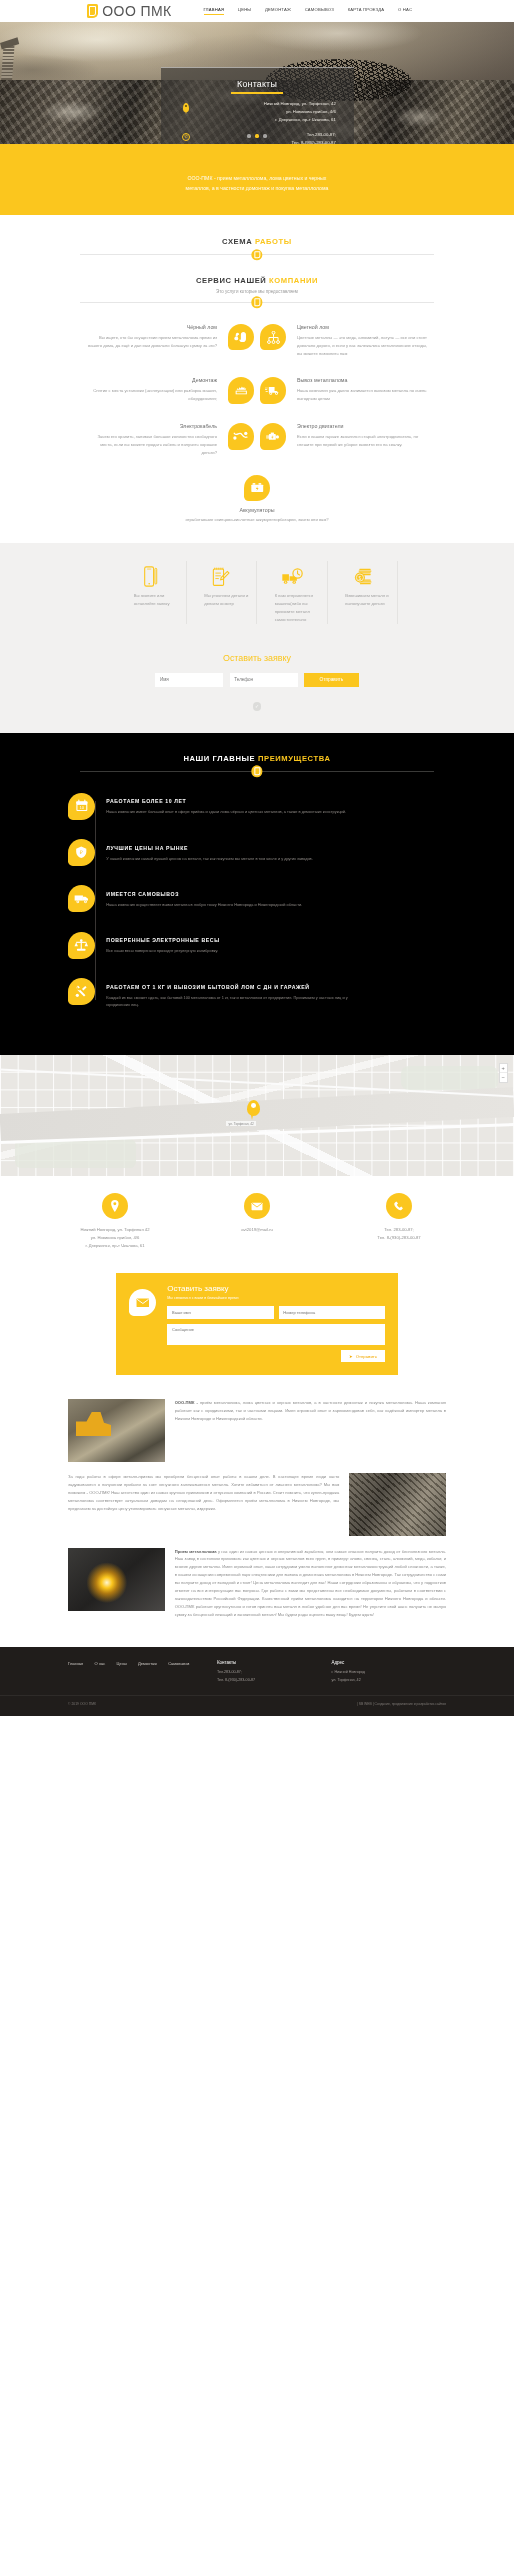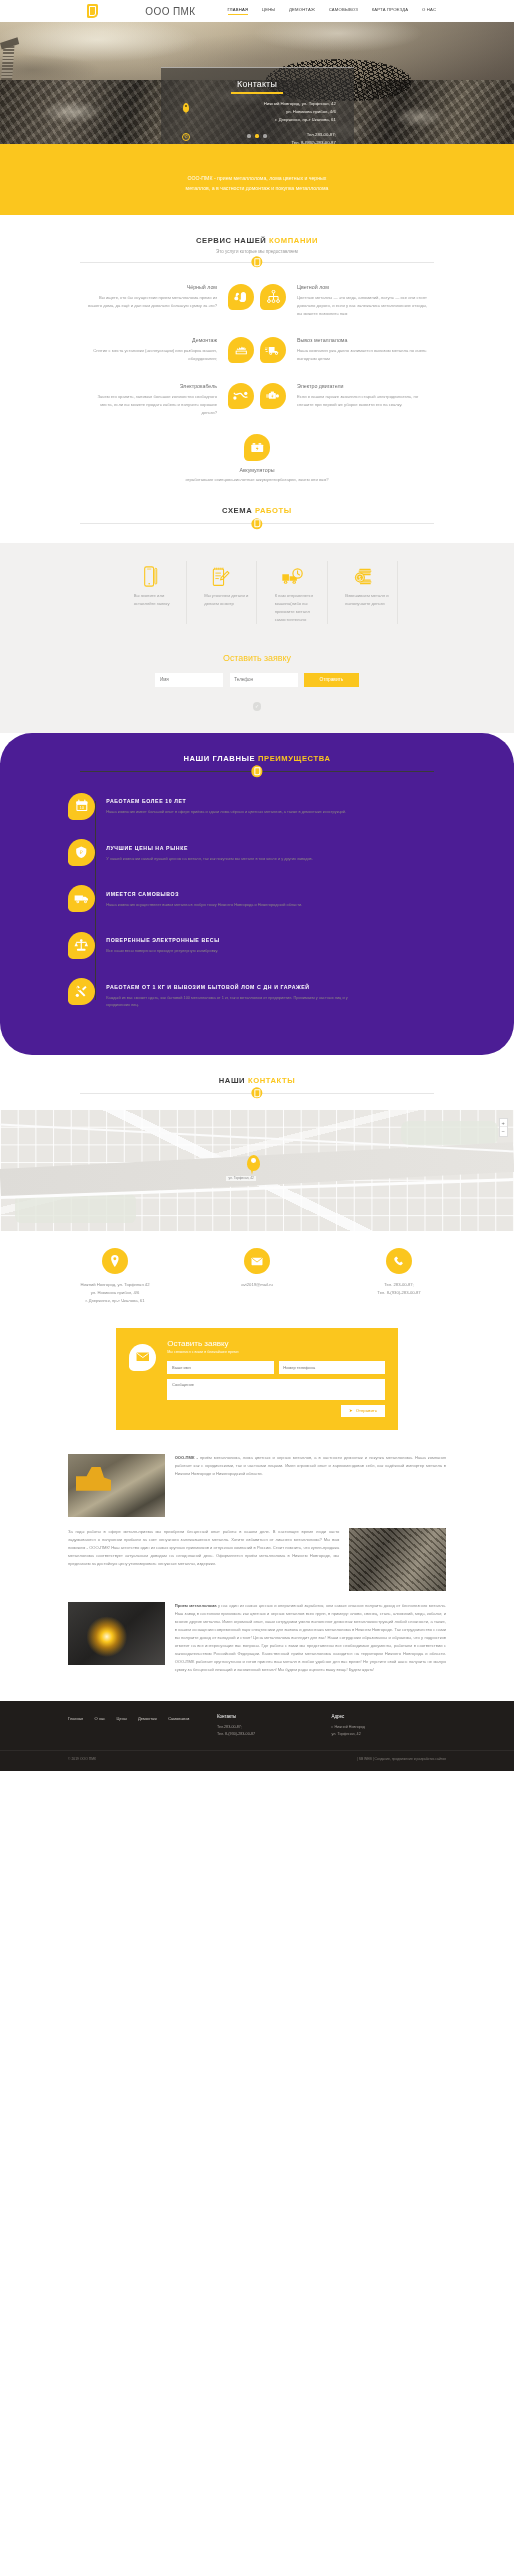--- a/index.html
+++ b/index.html
@@ -14,21 +14,21 @@
   
   .header { height:22px; background:#fff; display:flex; align-items:center; padding:0 0 0 0; }
   .logo-area { display:flex; align-items:center; margin-left:87px; gap:4px; }
   .logo-mark {
     width:11.3px; height:13.7px; background:#fbc61e; border-radius:1.6px 1.6px 4.8px 1.6px;
     position:relative; display:flex; align-items:center; justify-content:center;
   }
   .logo-mark:after {
     content:""; width:4.8px; height:7.2px; border:1.3px solid #fff; border-radius:0.8px 0.8px 2.4px 0.8px;
   }
-  .logo-text { font-size:10px; color:#555; letter-spacing:0.4px;margin-left:43px; }
+  .logo-text { font-size:14px; color:#555; letter-spacing:0.4px; }
   .nav { display:flex; align-items:center; gap:13.7px; margin-left:32px; }
   .nav-item { font-size:4.2px; letter-spacing:0.2px; color:#3c3c3c; padding-bottom:2.4px; position:relative; cursor:pointer; }
   .nav-item.active { color:#111; }
   .nav-item.active:after {
     content:""; position:absolute; left:0; right:0; bottom:0; height:1.2px; background:#fbc61e;
   }
 
   
   .hero {
     height:122px; position:relative; overflow:hidden;
@@ -180,21 +180,21 @@
   .req-btn {
     width:55px; height:14.5px; background:#fbc61e; border:none; color:#fff; font-size:4.8px; cursor:pointer;
     font-family:"Liberation Sans", sans-serif;
   }
   .req-ok {
     width:8.9px; height:8.9px; border-radius:50%; background:#dcdcda; margin:14.5px auto 0;
     display:flex; align-items:center; justify-content:center; color:#fff; font-size:4.8px;
   }
 
   
-  .adv { background:#4c1d95; padding:21px 0 27px; position:relative;border-radius:32px; }
+  .adv { background:#000000; padding:21px 0 27px; position:relative; }
   .adv .sec-title { color:#fff; }
   .adv-list { width:378px; margin:21px auto 0; position:relative; }
   .adv-line { position:absolute; left:26.6px; top:8px; bottom:8px; width:0.8px; background:#3a3634; }
   .adv-item { display:flex; align-items:flex-start; gap:11.3px; margin-bottom:19.3px; position:relative; }
   .adv-ico {
     width:27px; height:27px; flex:0 0 27px; background:#fbc61e; border-radius:50% 50% 50% 4.8px;
     display:flex; align-items:center; justify-content:center; color:#fff; z-index:2;
   }
   .adv-t { color:#fff; font-size:5.2px; letter-spacing:0.6px; font-weight:700; margin-top:5.6px; }
   .adv-d { color:#8c8783; font-size:3.9px; line-height:1.9; margin-top:4px; max-width:266px; }
@@ -376,20 +376,27 @@
     </div>
   </div>
 
   <div class="banner">
     <div class="banner-text">
       <div>ООО-ПМК - прием металлолома, лома цветных и черных</div>
       <div>металлов, а в частности домонтаж и покупка металлолома</div>
     </div>
   </div>
 
+  <div class="section" style="padding-top:22.5px">
+    <div class="sec-title"><span>СХЕМА </span><span class="hi">РАБОТЫ</span></div>
+    <div class="sec-div">
+        <div class="badge"></div>
+      </div>
+  </div>
+
   <div class="section">
     <div class="sec-title"><span>СЕРВИС НАШЕЙ </span><span class="hi">КОМПАНИИ</span></div>
     <div class="sec-sub">Это услуги которые мы предоставляем</div>
     <div class="sec-div">
         <div class="badge"></div>
       </div>
 
     <div class="svc-grid">
 
       <div class="cell-l">
@@ -486,27 +493,20 @@
         <svg width="14.5" height="11.3" viewBox="0 0 22 17">
             <rect x="2" y="4" width="18" height="11" rx="1" fill="#fff"></rect>
             <rect x="4" y="1.6" width="4" height="2.4" fill="#fff"></rect>
             <rect x="13" y="1.6" width="4" height="2.4" fill="#fff"></rect>
             <path fill="#fbc61e" d="M11.6 6.4l-2.8 4.2h2l-.8 2.8 3-4.4h-2.1z"></path>
           </svg>
       </div>
       <div class="svc-t">Аккумуляторы</div>
       <div class="svc-d">отработавшие свинцово-кислотные аккумуляторбатареи, зачем они вам?</div>
     </div>
-  </div>
-
-  <div class="section" style="padding-top:22.5px">
-    <div class="sec-title"><span>СХЕМА </span><span class="hi">РАБОТЫ</span></div>
-    <div class="sec-div">
-        <div class="badge"></div>
-      </div>
   </div>
 
   <div class="scheme-strip">
     <div class="scheme-row">
       <div class="scheme-spacer"></div>
       <div class="scheme-col">
         <div class="scheme-ico">
           <svg width="13.7" height="21" viewBox="0 0 20 30">
               <rect x="1" y="1" width="13" height="28" rx="2.4" fill="none" stroke="#fbc61e" stroke-width="1.6"></rect>
               <rect x="4.6" y="3.6" width="6" height="1" fill="#fbc61e"></rect>
@@ -654,26 +654,20 @@
             </svg>
         </div>
         <div>
           <div class="adv-t">РАБОТАЕМ ОТ 1 КГ  И ВЫВОЗИМ БЫТОВОЙ ЛОМ С ДН И ГАРАЖЕЙ</div>
           <div class="adv-d">Каждый из вас сможет сдать, как бытовой 100 металлолома от 1 кг, так и металлолом от предприятия. Принимаем у частных лиц и у юридических лиц.</div>
         </div>
       </div>
     </div>
   </div>
 
-  <div class="contacts-sec">
-    <div class="sec-title"><span>НАШИ </span><span class="hi">КОНТАКТЫ</span></div>
-    <div class="sec-div">
-        <div class="badge"></div>
-      </div>
-  </div>
 
   <div class="map">
     <div class="map-green"></div>
     <div class="map-green2"></div>
     <div class="map-river"></div>
     <div class="map-road2"></div>
     <div class="map-road"></div>
     <div class="map-pin"></div>
     <div class="map-label">ул. Торфяная, 42</div>
     <div class="map-ctrl">

